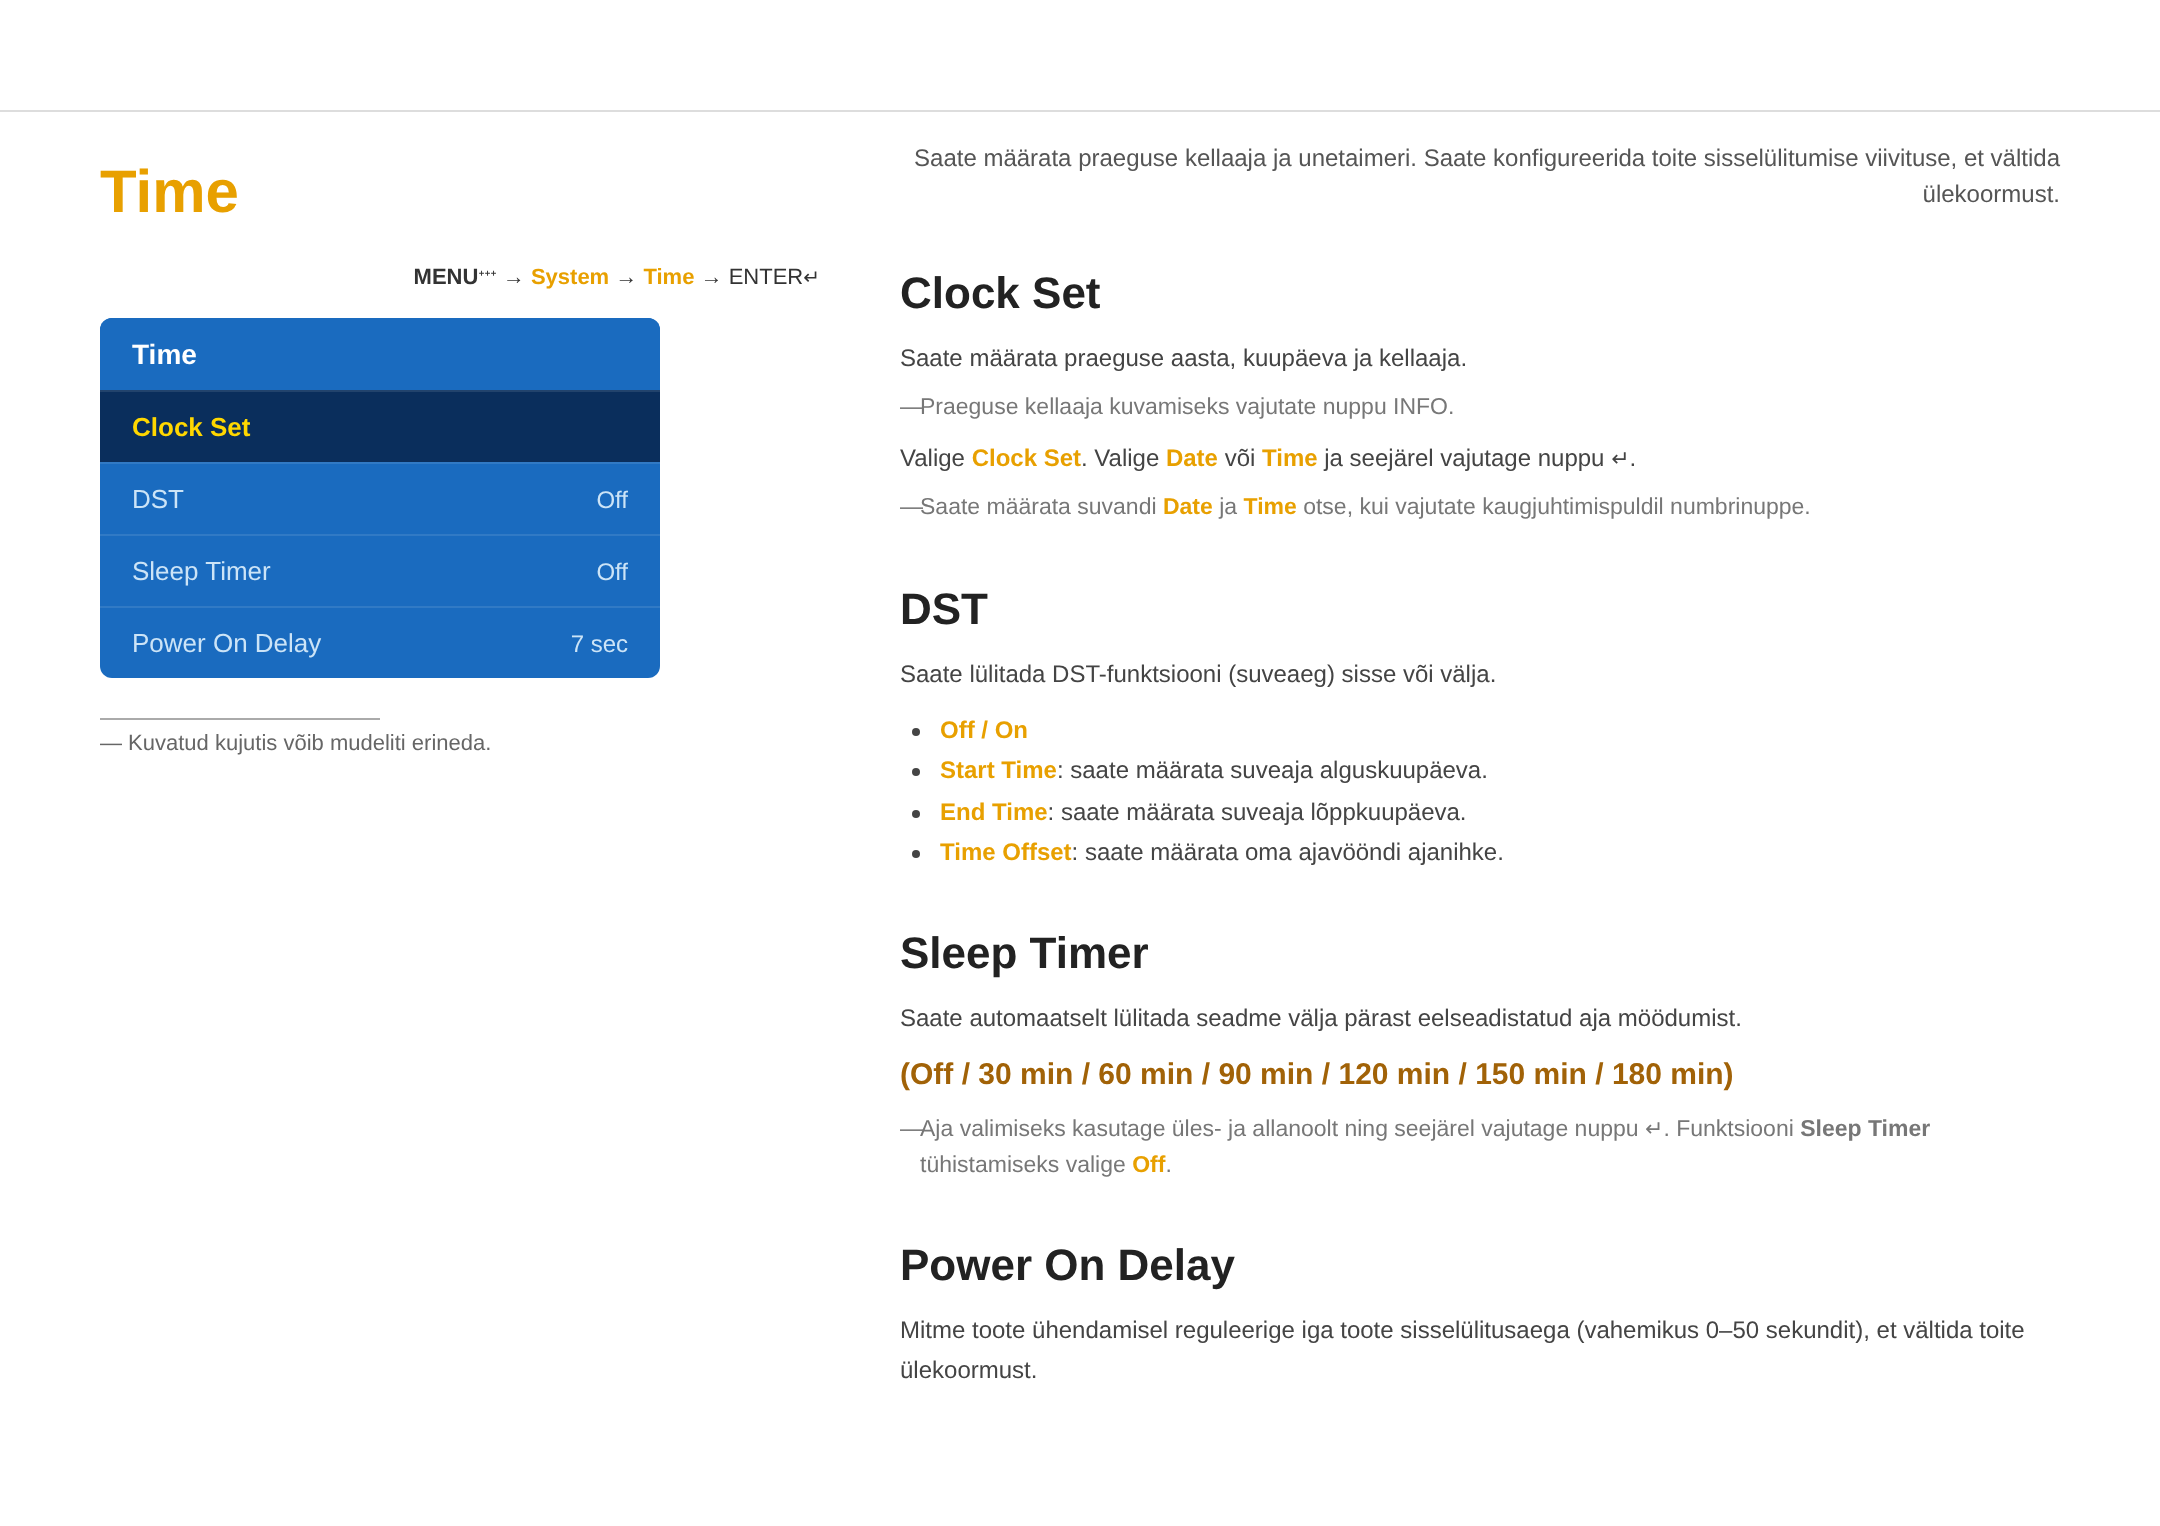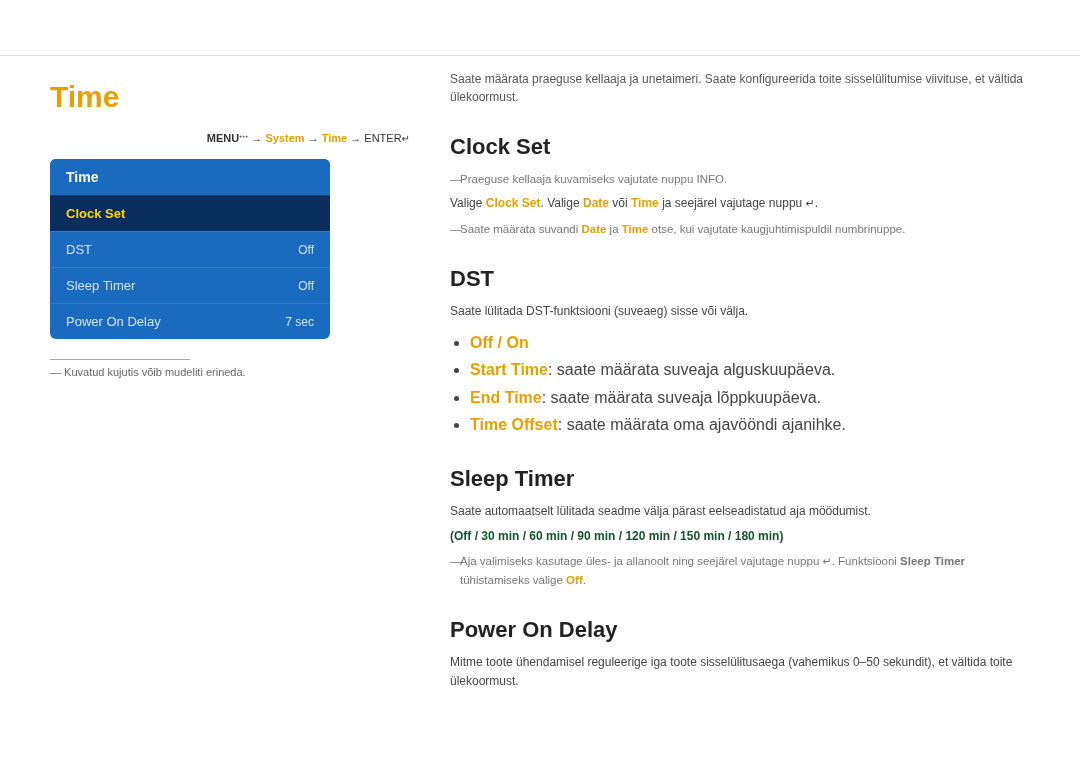--- a/index.html
+++ b/index.html
@@ -104,20 +104,21 @@
     
     .right-column {
       flex: 1;
     }
 
     .right-header-text {
       font-size: 12px;
       color: #555;
       margin-bottom: 28px;
       line-height: 1.5;
+      text-align: right;
     }
 
     .section {
       margin-bottom: 28px;
     }
 
     .section-title {
       font-size: 22px;
       font-weight: bold;
       color: #222;
@@ -148,32 +149,32 @@
 
     .highlight-orange {
       color: #e8a000;
       font-weight: bold;
     }
 
     .bullet-list {
       margin: 8px 0 8px 20px;
     }
     .bullet-list li {
-      font-size: 16px;
+      font-size: 12px;
       color: #444;
       line-height: 1.7;
     }
     .bullet-list li .highlight-orange {
       color: #e8a000;
       font-weight: bold;
     }
 
     .options-line {
-      color: #14532d;
-      font-size: 12px;
+      color: #a16207;
+      font-size: 15px;
       font-weight: bold;
       margin-bottom: 6px;
     }
   </style>
 </head>
 <body>
 
 <div style="position:relative;">
 
   <div style="position:absolute; top:55px; left:0; right:0; height:1px; background:#ddd;"></div>
@@ -220,20 +221,21 @@
   </div>
 
   <div class="right-column">
     <div style="height:30px;"></div>
 
     <div class="right-header-text">Saate määrata praeguse kellaaja ja unetaimeri. Saate konfigureerida toite sisselülitumise viivituse, et vältida ülekoormust.</div>
 
     <div class="section">
       <div class="section-title">Clock Set</div>
       <div class="section-body">
+        <p>Saate määrata praeguse aasta, kuupäeva ja kellaaja.</p>
         <p class="note-line">Praeguse kellaaja kuvamiseks vajutate nuppu INFO.</p>
         <p>
           Valige <span class="highlight-orange">Clock Set</span>. Valige <span class="highlight-orange">Date</span> või <span class="highlight-orange">Time</span> ja seejärel vajutage nuppu <span style="font-size:11px;">↵</span>.
         </p>
         <p class="note-line">
           Saate määrata suvandi <span class="highlight-orange">Date</span> ja <span class="highlight-orange">Time</span> otse, kui vajutate kaugjuhtimispuldil numbrinuppe.
         </p>
       </div>
     </div>
 

